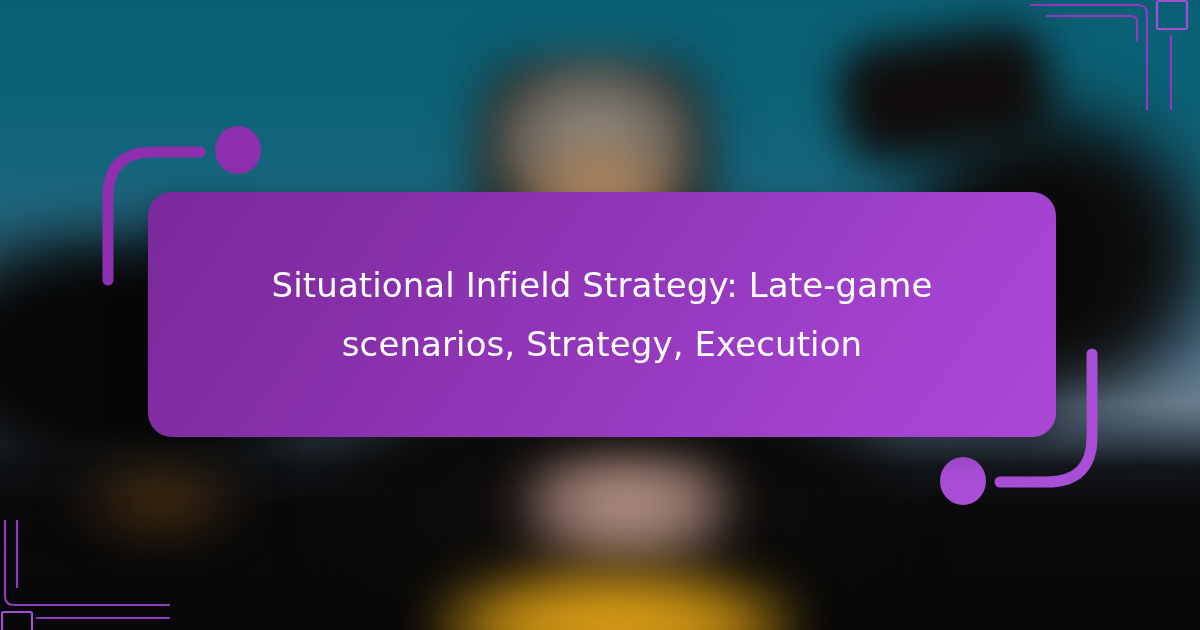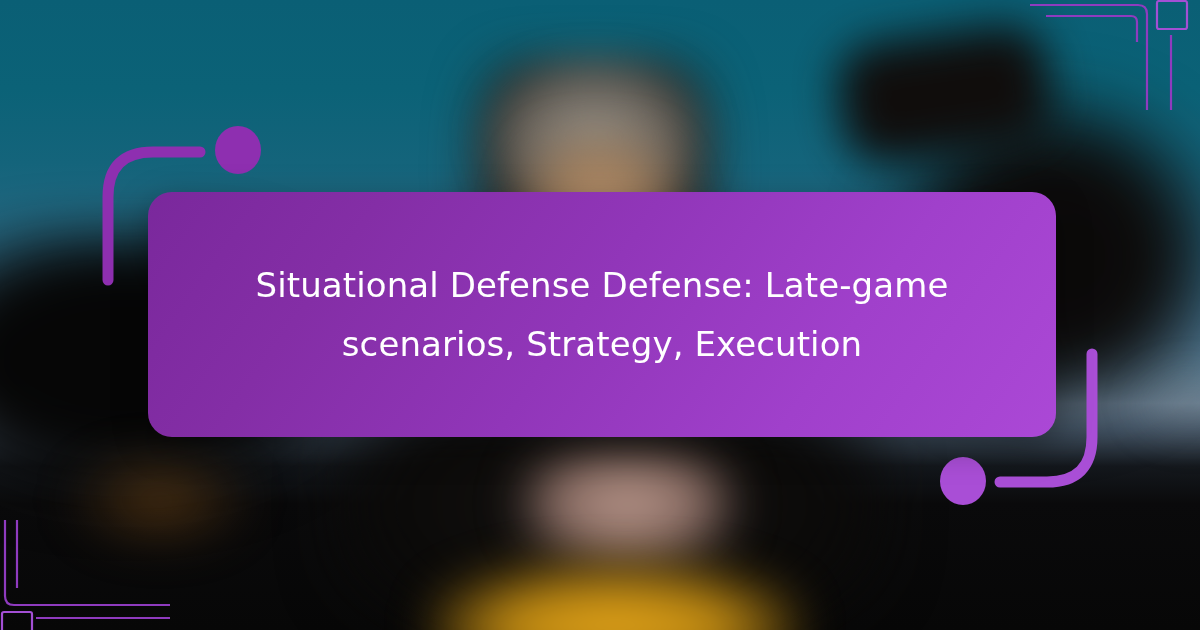--- a/index.html
+++ b/index.html
@@ -212,16 +212,16 @@
     <path d="M 20 168 V 85 Q 20 40 65 40 H 112" fill="none" stroke="#8e2fb0" stroke-width="11" stroke-linecap="round"></path>
     <ellipse cx="150" cy="38" rx="23" ry="24" fill="#8e2fb0"></ellipse>
   </svg>
 
   <svg class="accent-svg accent-br" viewBox="0 0 190 180">
     <path d="M 170 12 V 95 Q 170 140 125 140 H 78" fill="none" stroke="#a94ed6" stroke-width="11" stroke-linecap="round"></path>
     <ellipse cx="41" cy="139" rx="23" ry="24" fill="#a94ed6"></ellipse>
   </svg>
 
   <div id="title-card">
-    <h1 id="card-title">Situational Defense Defense: Late-game scenarios, Strategy, Execution</h1>
+    <h1 id="card-title">Situational Infield Strategy: Late-game scenarios, Strategy, Execution</h1>
   </div>
 
 </div>
 
 </body></html>

